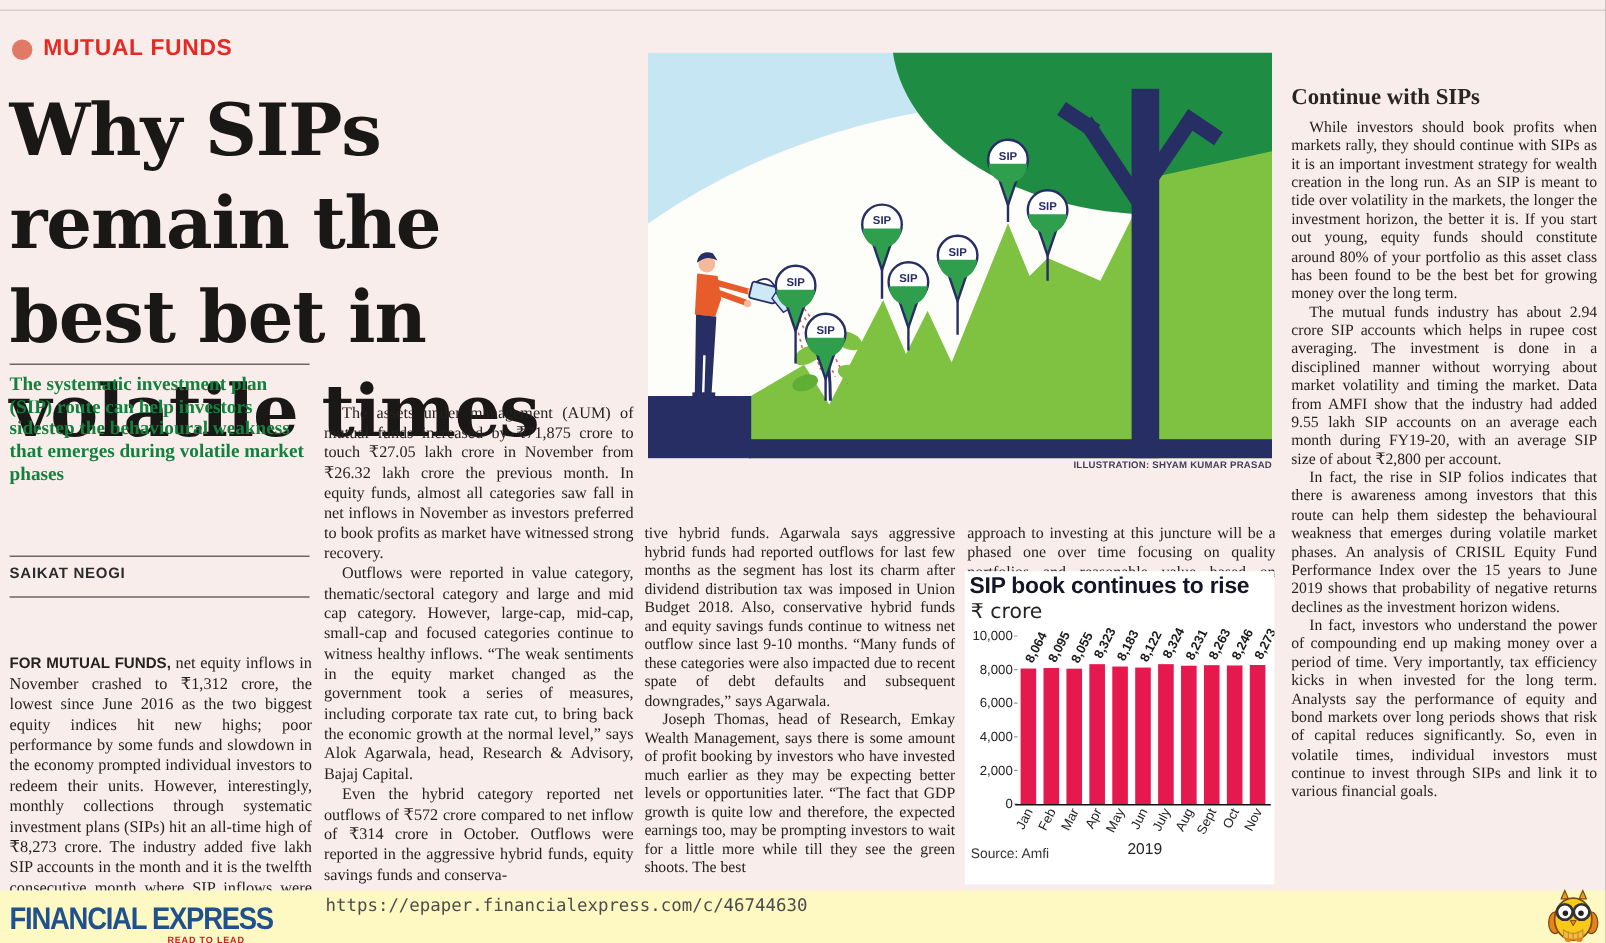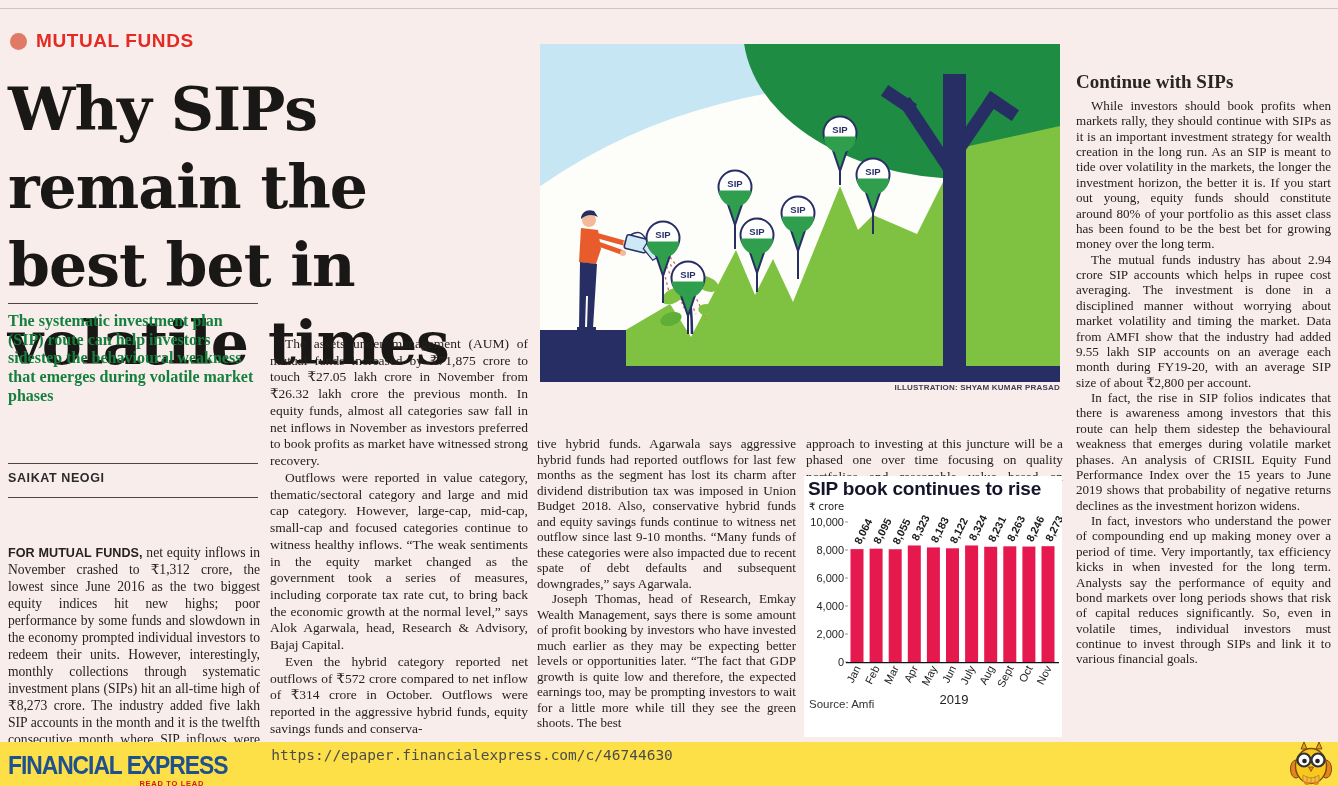--- a/index.html
+++ b/index.html
@@ -39,32 +39,32 @@
   .illus{position:absolute;left:540px;top:44px;width:520px;height:338px;}
   .illus svg{display:block;}
   .illus-credit{position:absolute;left:806px;top:383px;width:254px;text-align:right;
                 font-family:"Liberation Sans",sans-serif;font-size:8px;font-weight:700;
                 color:#3f3f52;letter-spacing:.2px;}
 
   
   .chart-panel{position:absolute;left:804px;top:476px;width:258px;height:261px;background:#ffffff;}
   .chart-title{font-family:"Liberation Sans",sans-serif;font-weight:800;font-size:19px;
                color:#15152a;padding:3px 4px 0 4px;letter-spacing:-.2px;line-height:1.1;}
-  .chart-unit{font-family:"DejaVu Sans","Liberation Sans",sans-serif;font-size:10px;
+  .chart-unit{font-family:"DejaVu Sans","Liberation Sans",sans-serif;font-size:17px;
               color:#232323;padding:1px 4px 0 5px;line-height:1.1;}
   .chart-svg-wrap svg{display:block;}
   .tick-label{font:11px "Liberation Sans",sans-serif;fill:#232323;}
   .val-label{font:600 10.8px "Liberation Sans",sans-serif;fill:#1c1c1c;}
   .month-label{font:11px "Liberation Sans",sans-serif;fill:#232323;}
   .xlabel{font:13px "Liberation Sans",sans-serif;fill:#232323;}
   .chart-source{font-family:"Liberation Sans",sans-serif;font-size:11.5px;color:#333333;
                 padding:0 4px 0 5px;margin-top:-12px;}
 
   
-  .footer{position:absolute;left:0;top:742px;width:1338px;height:44px;background:#fde047;
+  .footer{position:absolute;left:0;top:742px;width:1338px;height:44px;background:#fef9c3;
           box-sizing:border-box;display:flex;align-items:flex-start;padding:4px 8px 0 8px;}
   .fe-logo{flex:0 0 auto;margin-top:6px;}
   .fe-name{font-family:"Liberation Sans",sans-serif;font-weight:800;font-size:26px;
            color:#20518f;letter-spacing:-1.2px;transform:scaleX(.88);transform-origin:left;
            line-height:1;}
   .fe-tag{font-family:"Liberation Sans",sans-serif;font-weight:700;font-size:7.5px;
           color:#cf1c24;letter-spacing:.7px;text-align:right;width:196px;margin-top:1px;}
   .fe-meta{font-family:"DejaVu Sans Mono","Liberation Mono",monospace;font-size:14.5px;
            color:#4c4c4c;line-height:1.3;margin-left:14px;margin-top:0;}
   .owl{position:absolute;right:3px;bottom:1px;}

